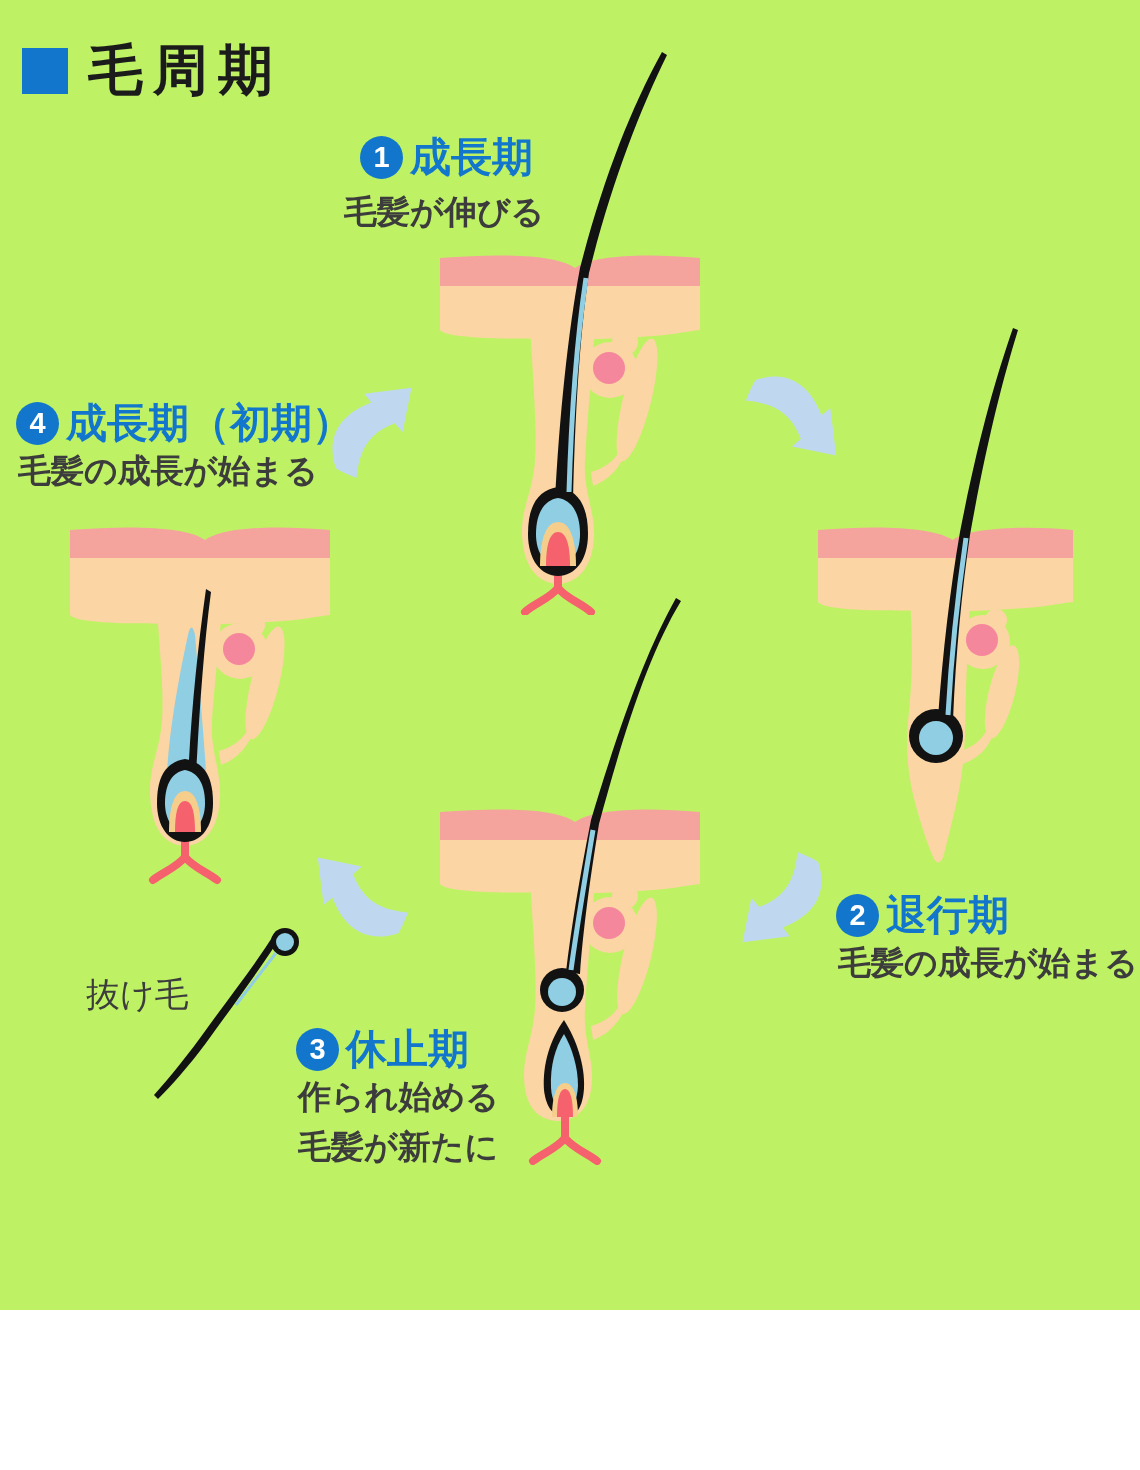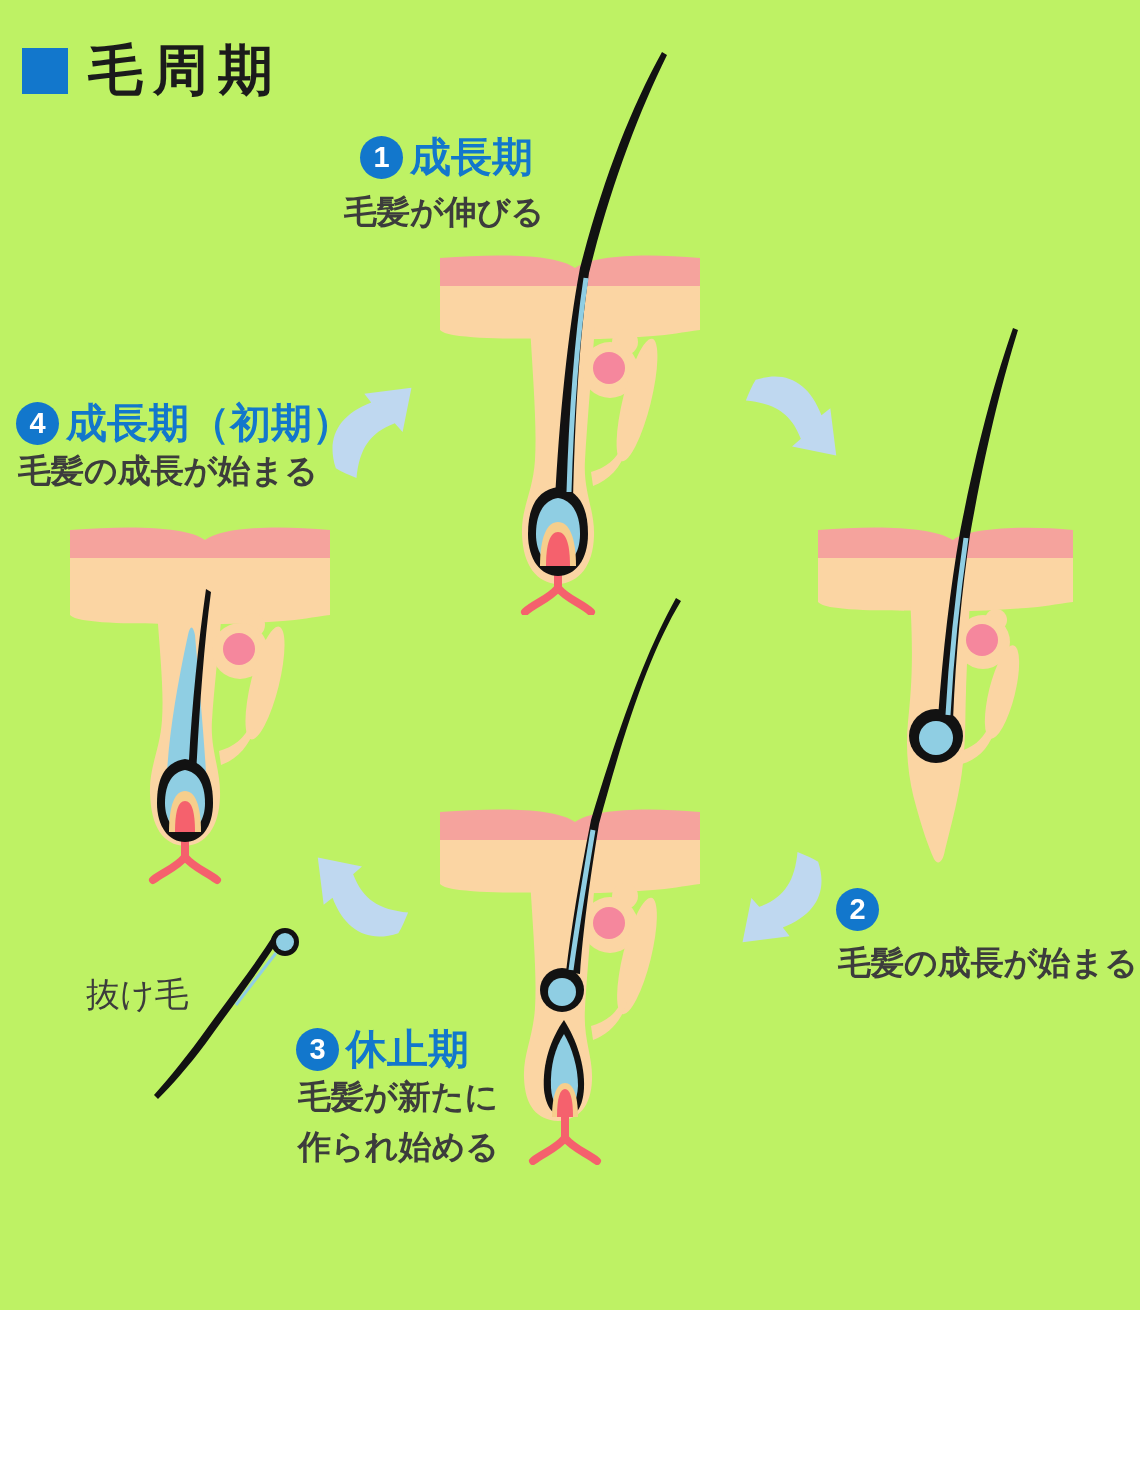--- a/index.html
+++ b/index.html
@@ -149,32 +149,33 @@
     <span class="badge">1</span>
     <span>成長期</span>
   </div>
   <div class="abs desc" id="d1">
     <div>毛髪が伸びる</div>
     <div></div>
   </div>
 
   <div class="abs stage-title" id="t2">
     <span class="badge">2</span>
+    <span>退行期</span>
   </div>
   <div class="abs desc" id="d2">
     <div>毛髪の成長が始まる</div>
   </div>
 
   <div class="abs stage-title" id="t3">
     <span class="badge">3</span>
     <span>休止期</span>
   </div>
   <div class="abs desc" id="d3">
+    <div>作られ始める</div>
     <div>毛髪が新たに</div>
-    <div>作られ始める</div>
   </div>
 
   <div class="abs stage-title" id="t4">
     <span class="badge">4</span>
     <span>成長期（初期）</span>
   </div>
   <div class="abs desc" id="d4">
     <div>毛髪の成長が始まる</div>
     <div></div>
   </div>

